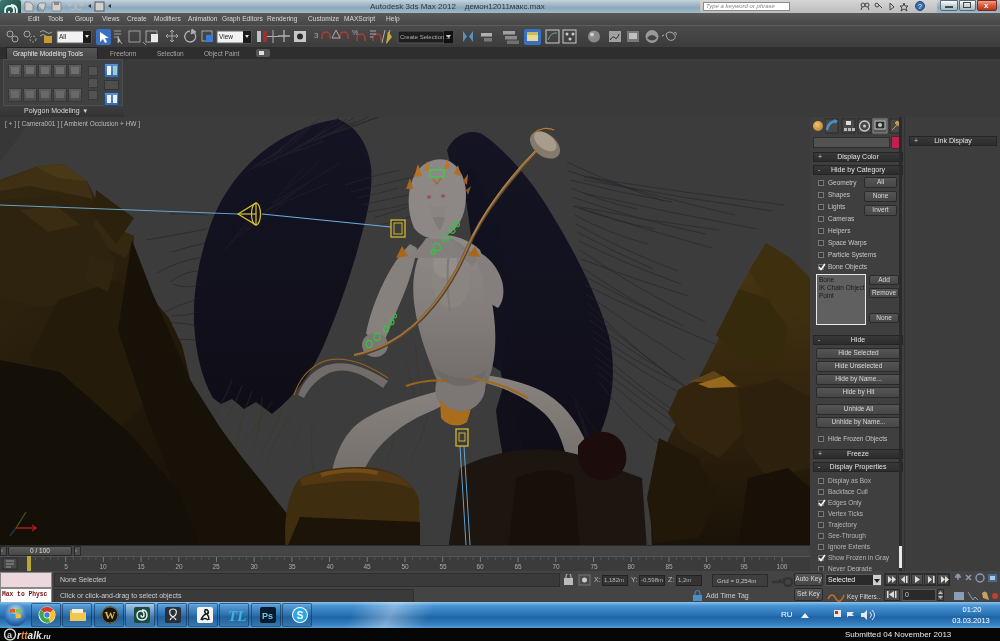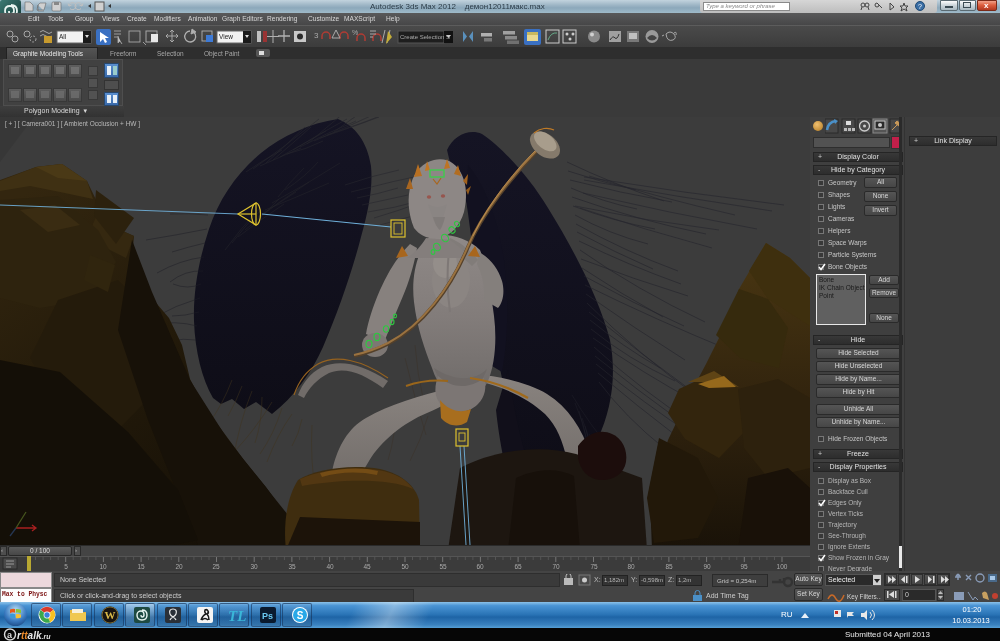--- a/index.html
+++ b/index.html
@@ -863,20 +863,20 @@
     <polygon points="1,6 5,1 9,6" fill="#e8f0f8"></polygon>
   </svg>
 <svg class="abs" style="left:833px;top:609px" width="60" height="12" viewBox="0 0 60 12">
 <rect x="1" y="1" width="7" height="7" fill="#e8e8e8"></rect>
     <rect x="2" y="2" width="3" height="3" fill="#c03028"></rect>
 <path d="M14,9 v-6 h7 l-2,2 l2,2 h-6" fill="#e8e8e8"></path>
 <path d="M28,4 h3 l3,-3 v10 l-3,-3 h-3 Z" fill="#e8e8e8"></path>
     <path d="M37,3 q3,3 0,6 M39,1 q5,5 0,10" stroke="#e8e8e8" fill="none"></path>
 </svg>
 <div class="tx" style="left:952px;top:605px;width:40px;text-align:center;font-size:7.5px;color:#fff">01:20</div>
-<div class="tx" style="left:946px;top:616px;width:50px;text-align:center;font-size:7.5px;color:#fff">10.03.2013</div>
+<div class="tx" style="left:946px;top:616px;width:50px;text-align:center;font-size:7.5px;color:#fff">03.03.2013</div>
 
 <div class="abs" style="left:0;top:628px;width:1000px;height:13px;background:#060606"></div>
 <svg class="abs" style="left:3px;top:628px" width="140" height="13" viewBox="0 0 140 13">
 <circle cx="7" cy="6.5" r="5.5" fill="none" stroke="#d8d8d8" stroke-width="1.4"></circle>
 <text x="4" y="10" font-size="9" fill="#d8d8d8" font-family="Liberation Sans" font-weight="bold">a</text>
 <text x="14" y="10.5" font-size="10" fill="#e8e8e8" font-family="Liberation Sans" font-weight="bold" font-style="italic">r<tspan fill="#e8892a">tt</tspan>alk<tspan font-size="7">.ru</tspan></text>
 </svg>
-<div class="tx" style="left:845px;top:630px;font-size:8px;color:#e8e8e8">Submitted 04 April 2013</div>
+<div class="tx" style="left:845px;top:630px;font-size:8px;color:#e8e8e8">Submitted 04 November 2013</div>
 </body></html>

